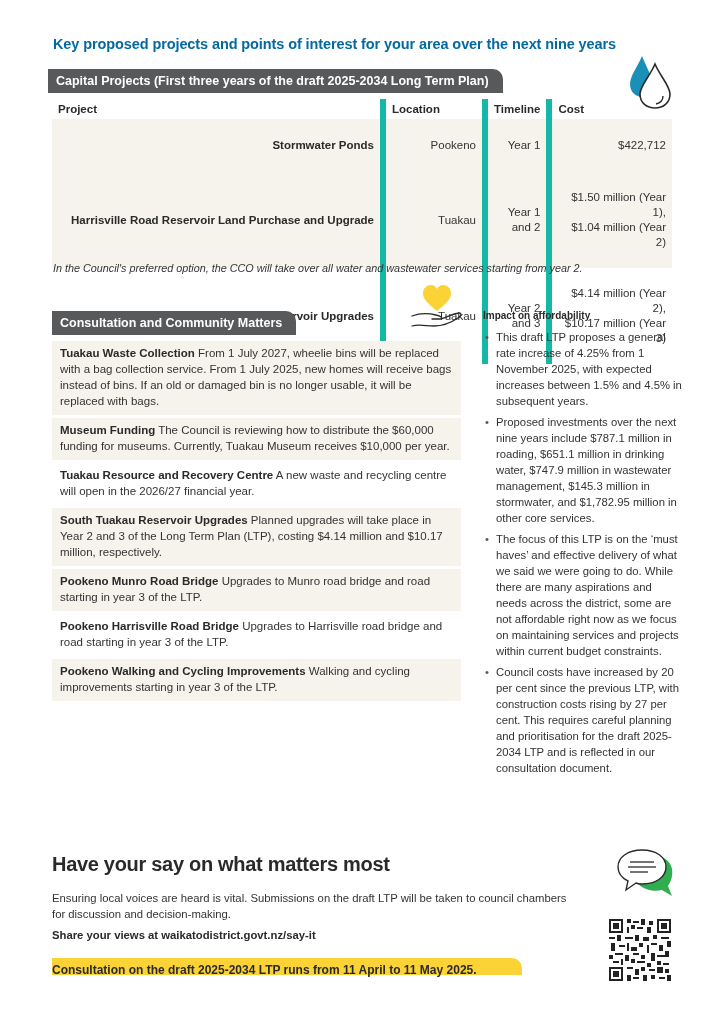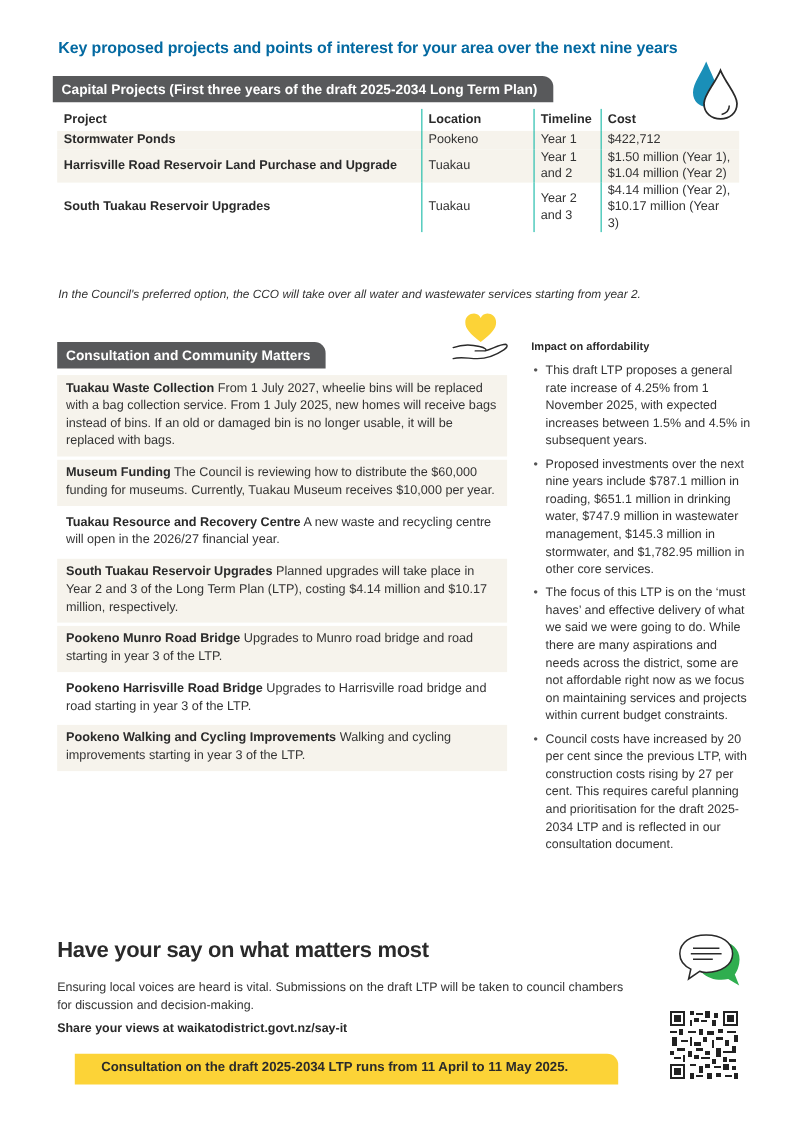--- a/index.html
+++ b/index.html
@@ -6,41 +6,41 @@
   body { width: 724px; height: 1024px; position: relative; overflow: hidden;
          font-family: "Liberation Sans", "DejaVu Sans", sans-serif; color: #2b2b2b; }
   .abs { position: absolute; }
   .main-title { left: 53px; top: 36px; font-size: 14.5px; font-weight: bold; color: #0369a1; letter-spacing: -0.1px; }
   .tag { background: #58595b; color: #fff; font-weight: bold; font-size: 12.5px;
          padding: 0 14px 0 8px; height: 24px; line-height: 24px; border-top-right-radius: 10px; }
   .tag-capital { left: 48px; top: 69px; }
   .tag-consult { left: 52px; top: 311px; }
   table.cp { position: absolute; left: 52px; top: 99px; width: 620px; border-collapse: collapse; font-size: 11.5px; }
   table.cp th { text-align: left; font-weight: bold; padding: 4px 6px; height: 12px; color: #2a2a2a; }
-  table.cp td { padding: 0 6px; line-height: 15px; color: #333; vertical-align: middle; }
+  table.cp td { padding: 18px 6px; line-height: 15px; color: #333; vertical-align: middle; text-align: right; }
   table.cp tr.r0 td { height: 17px; }
   table.cp tr.shade td { background: #f6f3ec; }
   table.cp td.proj { font-weight: bold; color: #2a2a2a; }
-  table.cp .vl { border-left: 1px solid #14b8a6; }
+  table.cp .vl { border-left: 6px solid #14b8a6; }
   .note { left: 53px; top: 262px; font-size: 10.8px; font-style: italic; color: #333; }
   .consult { left: 52px; top: 341px; width: 409px; }
   .c-item { padding: 4px 8px 6px 8px; font-size: 11.5px; line-height: 16px; color: #333; margin-bottom: 3px; }
   .c-item.shade { background: #f6f3ec; }
   .c-item b { color: #2a2a2a; }
   .impact { left: 483px; top: 310px; width: 200px; }
   .impact h3 { margin: 0 0 8px 0; font-size: 10px; font-weight: bold; color: #2a2a2a; }
   .impact ul { margin: 0; padding: 0; list-style: none; }
   .impact li { position: relative; padding-left: 13px; font-size: 11.3px; line-height: 16px; color: #333; margin-bottom: 5px; }
   .impact li::before { content: "•"; position: absolute; left: 2px; top: 0; color: #555; }
   .have { left: 52px; top: 853px; font-size: 20px; font-weight: bold; color: #2a2a2a; letter-spacing: -0.3px; }
   .ensure { left: 52px; top: 890px; width: 520px; font-size: 11.3px; line-height: 16px; color: #333; }
   .share { left: 52px; top: 929px; font-size: 11.3px; font-weight: bold; color: #2a2a2a; }
-  .banner { left: 52px; top: 958px; width: 470px; height: 28px; background: #fcd337;
+  .banner { left: 52px; top: 958px; width: 470px; height: 17px; background: #fcd337;
             border-top-right-radius: 10px; font-size: 12px; font-weight: bold; color: #2a2a2a;
-            line-height: 24px; padding-left: 24px; margin-left: 16px; }
+            line-height: 24px; padding-left: 0; }
 </style>
 </head>
 <body>
 
 <div class="abs main-title">Key proposed projects and points of interest for your area over the next nine years</div>
 
 <svg class="abs" style="left:628px;top:52px" width="48" height="58" viewBox="0 0 48 58">
   <path d="M14 4 C10 14 2 24 2 32 C2 40 8 45 14 45 C20 45 24 40 24 32 C24 24 18 14 14 4 Z" fill="#1a8fb8"></path>
   <path d="M27 12 C22 24 12 34 12 42 C12 51 19 56 27 56 C35 56 42 51 42 42 C42 34 32 24 27 12 Z" fill="#ffffff" stroke="#2a2a2a" stroke-width="1.6"></path>
   <path d="M35 44 C35 48 32 51 28 52" fill="none" stroke="#2a2a2a" stroke-width="1.4"></path>

